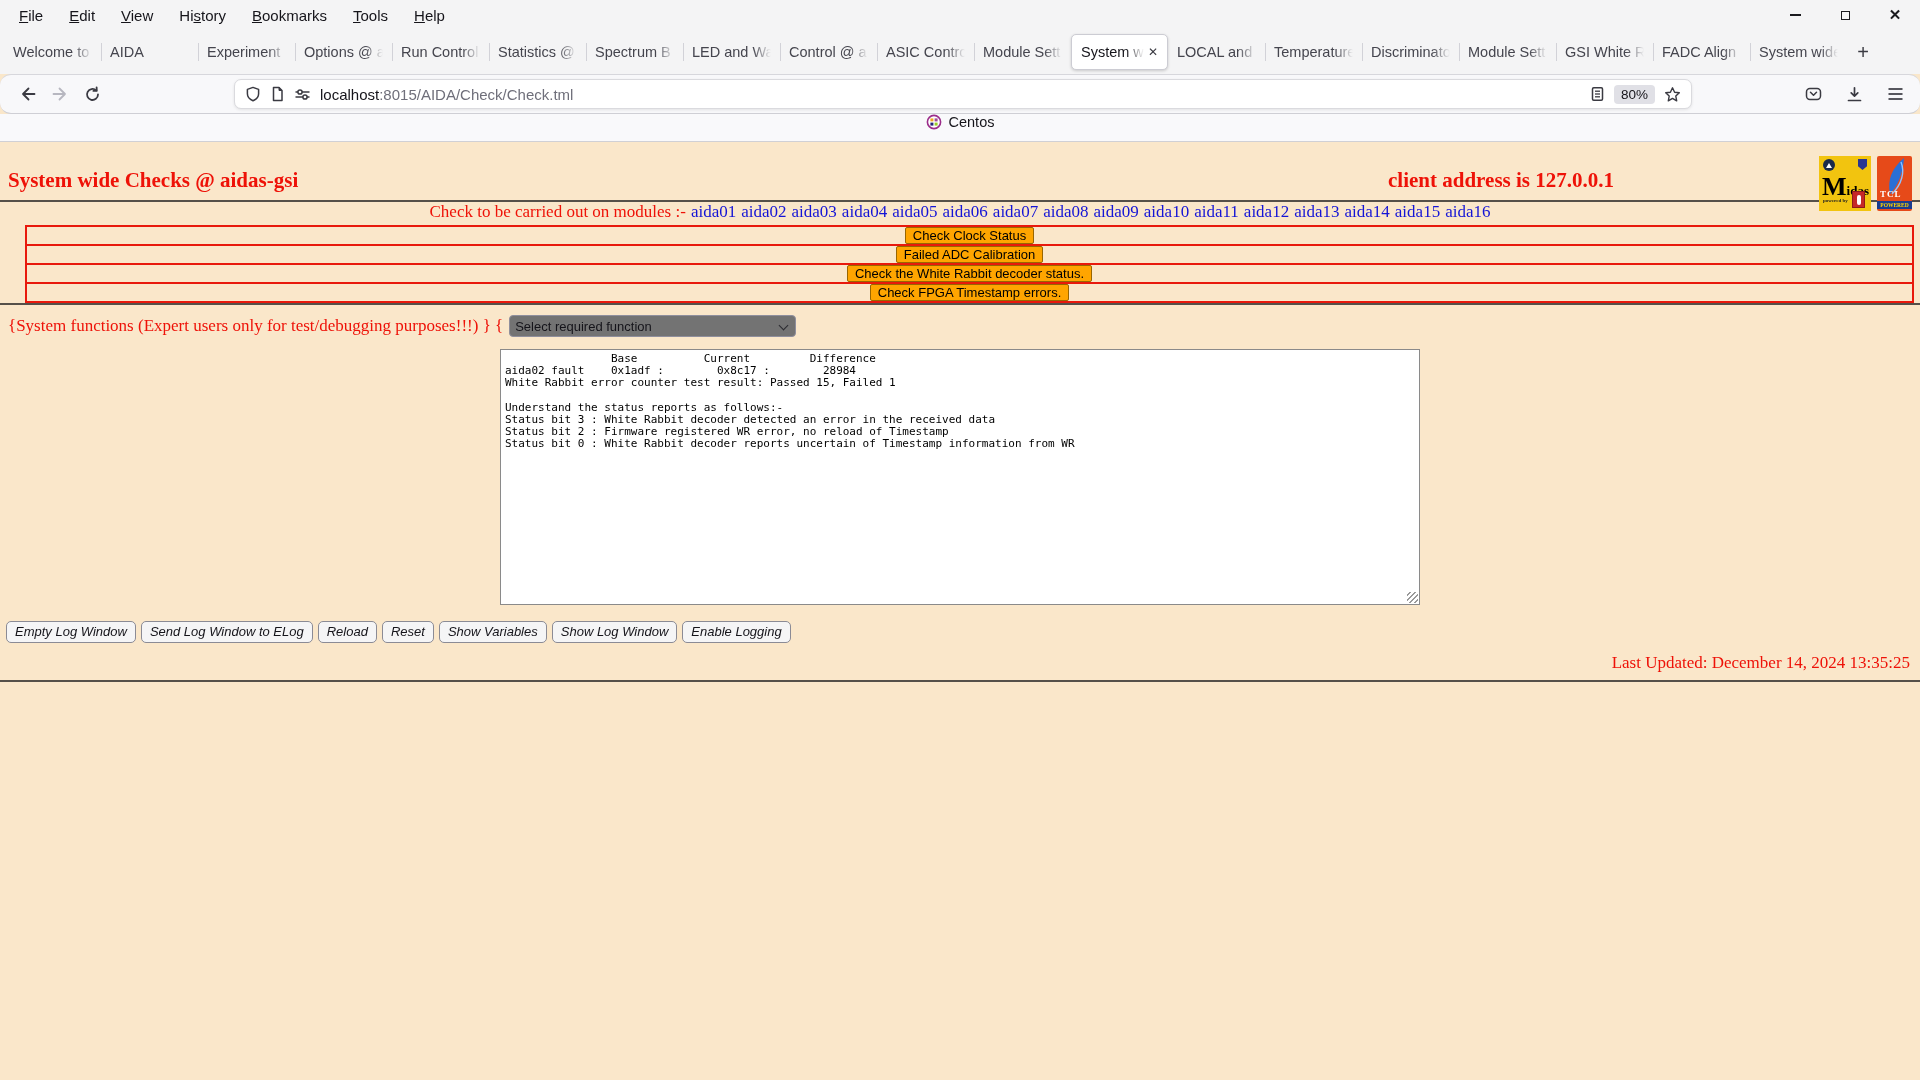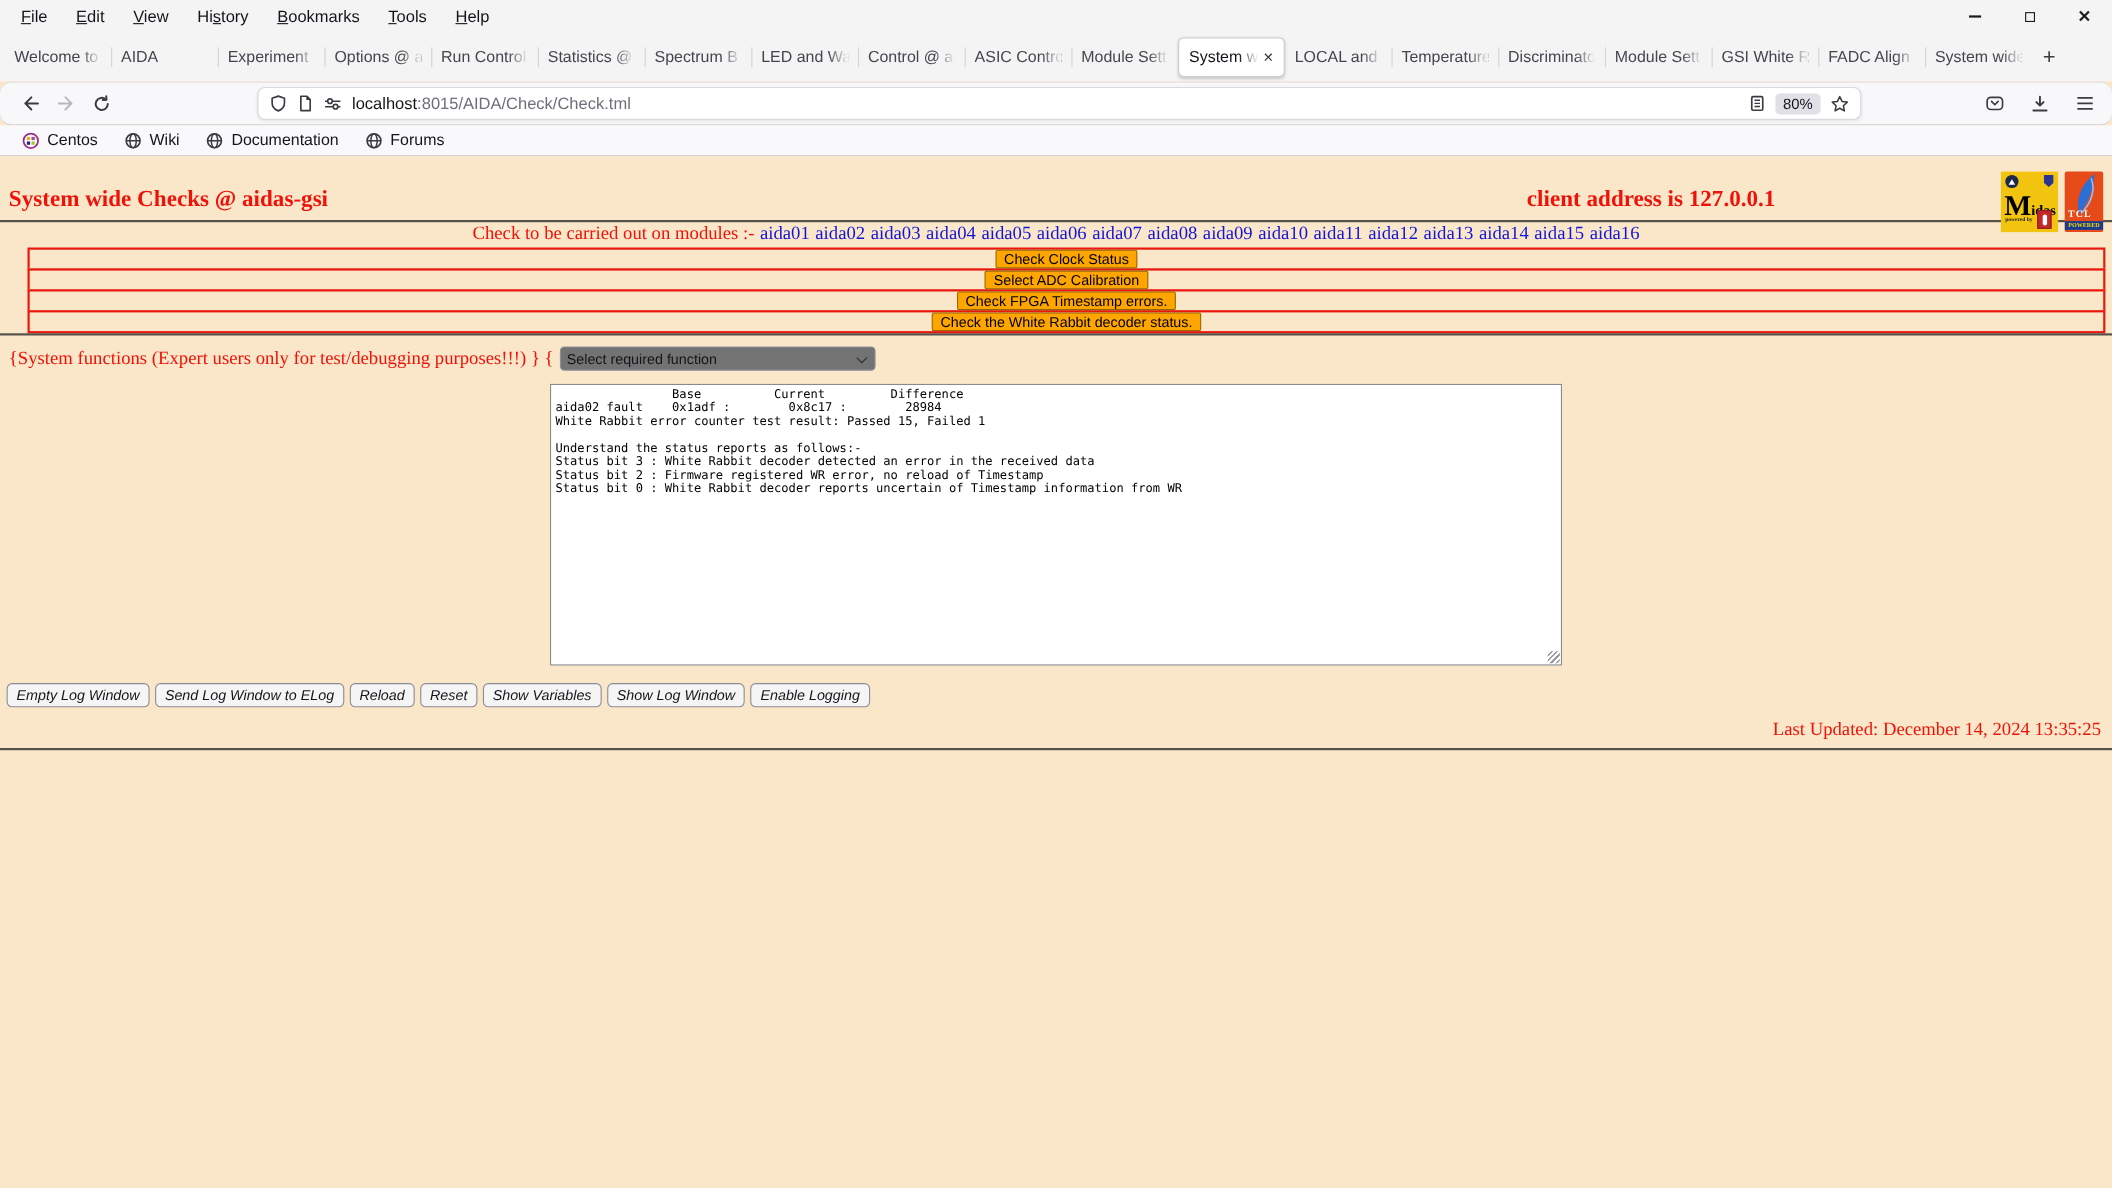--- a/index.html
+++ b/index.html
@@ -35,21 +35,21 @@
   .urlbar { width:1458px; height:30px; margin-left:126px; background:#fff; border:1px solid #dadade;
             border-radius:7px; box-shadow:0 1px 3px rgba(0,0,0,.09); display:flex; align-items:center;
             padding:0 10px; gap:9px; font-size:15px; }
   .url-text { flex:1; white-space:nowrap; overflow:hidden; }
   .url-host { color:#15141a; }
   .url-path { color:#6f6f7a; }
   .zoom-badge { background:#e0e0e6; border-radius:4px; padding:2px 7px; font-size:13.5px; color:#15141a; }
   .nav-right { margin-left:auto; display:flex; align-items:center; gap:24px; padding-right:4px; }
 
   .bookmarksbar { height:28px; background:#f9f9fb; border-bottom:1px solid #d0d0d5; display:flex;
-                  align-items:center; padding:0 20px; gap:24px; font-size:14.5px; color:#15141a; }
+                  align-items:center; padding:0 20px; gap:24px; font-size:14.5px; color:#15141a;flex-direction:column; }
   .bookmark { display:flex; align-items:center; gap:7px; }
 
   
   .page { position:absolute; top:142px; left:0; right:0; bottom:0; background:#fae7ca;
           font-family:"Liberation Serif", serif; color:#000; }
   .page-header { position:relative; padding:26px 8px 0; height:58px; }
   .page-title { font-size:21px; font-weight:bold; color:#ee1208; }
   .client-addr { position:absolute; top:26px; right:306px; font-size:21px; font-weight:bold; color:#ee1208; }
   .logos { position:absolute; top:14px; right:8px; display:flex; gap:6px; z-index:3; }
 
@@ -344,27 +344,27 @@
   <hr class="rule">
 
 
   <div class="modules-line"><span>Check to be carried out on modules :-</span><span><a class="module-link" href="#">aida01</a><a class="module-link" href="#">aida02</a><a class="module-link" href="#">aida03</a><a class="module-link" href="#">aida04</a><a class="module-link" href="#">aida05</a><a class="module-link" href="#">aida06</a><a class="module-link" href="#">aida07</a><a class="module-link" href="#">aida08</a><a class="module-link" href="#">aida09</a><a class="module-link" href="#">aida10</a><a class="module-link" href="#">aida11</a><a class="module-link" href="#">aida12</a><a class="module-link" href="#">aida13</a><a class="module-link" href="#">aida14</a><a class="module-link" href="#">aida15</a><a class="module-link" href="#">aida16</a></span></div>
 
   <div class="check-table">
       <div class="check-row">
         <button class="check-btn">Check Clock Status</button>
       </div>
       <div class="check-row">
-        <button class="check-btn">Select ADC Calibration</button>
+        <button class="check-btn">Failed ADC Calibration</button>
+      </div>
+      <div class="check-row">
+        <button class="check-btn">Check the White Rabbit decoder status.</button>
       </div>
       <div class="check-row">
         <button class="check-btn">Check FPGA Timestamp errors.</button>
-      </div>
-      <div class="check-row">
-        <button class="check-btn">Check the White Rabbit decoder status.</button>
       </div>
     </div>
 
   <hr class="rule rule-2">
 
   <div class="functions-row">
     <span>{System functions (Expert users only for test/debugging purposes!!!)  } {</span>
     <span class="sel-wrap">
       <select class="func-select">
         <option>Select required function</option>

